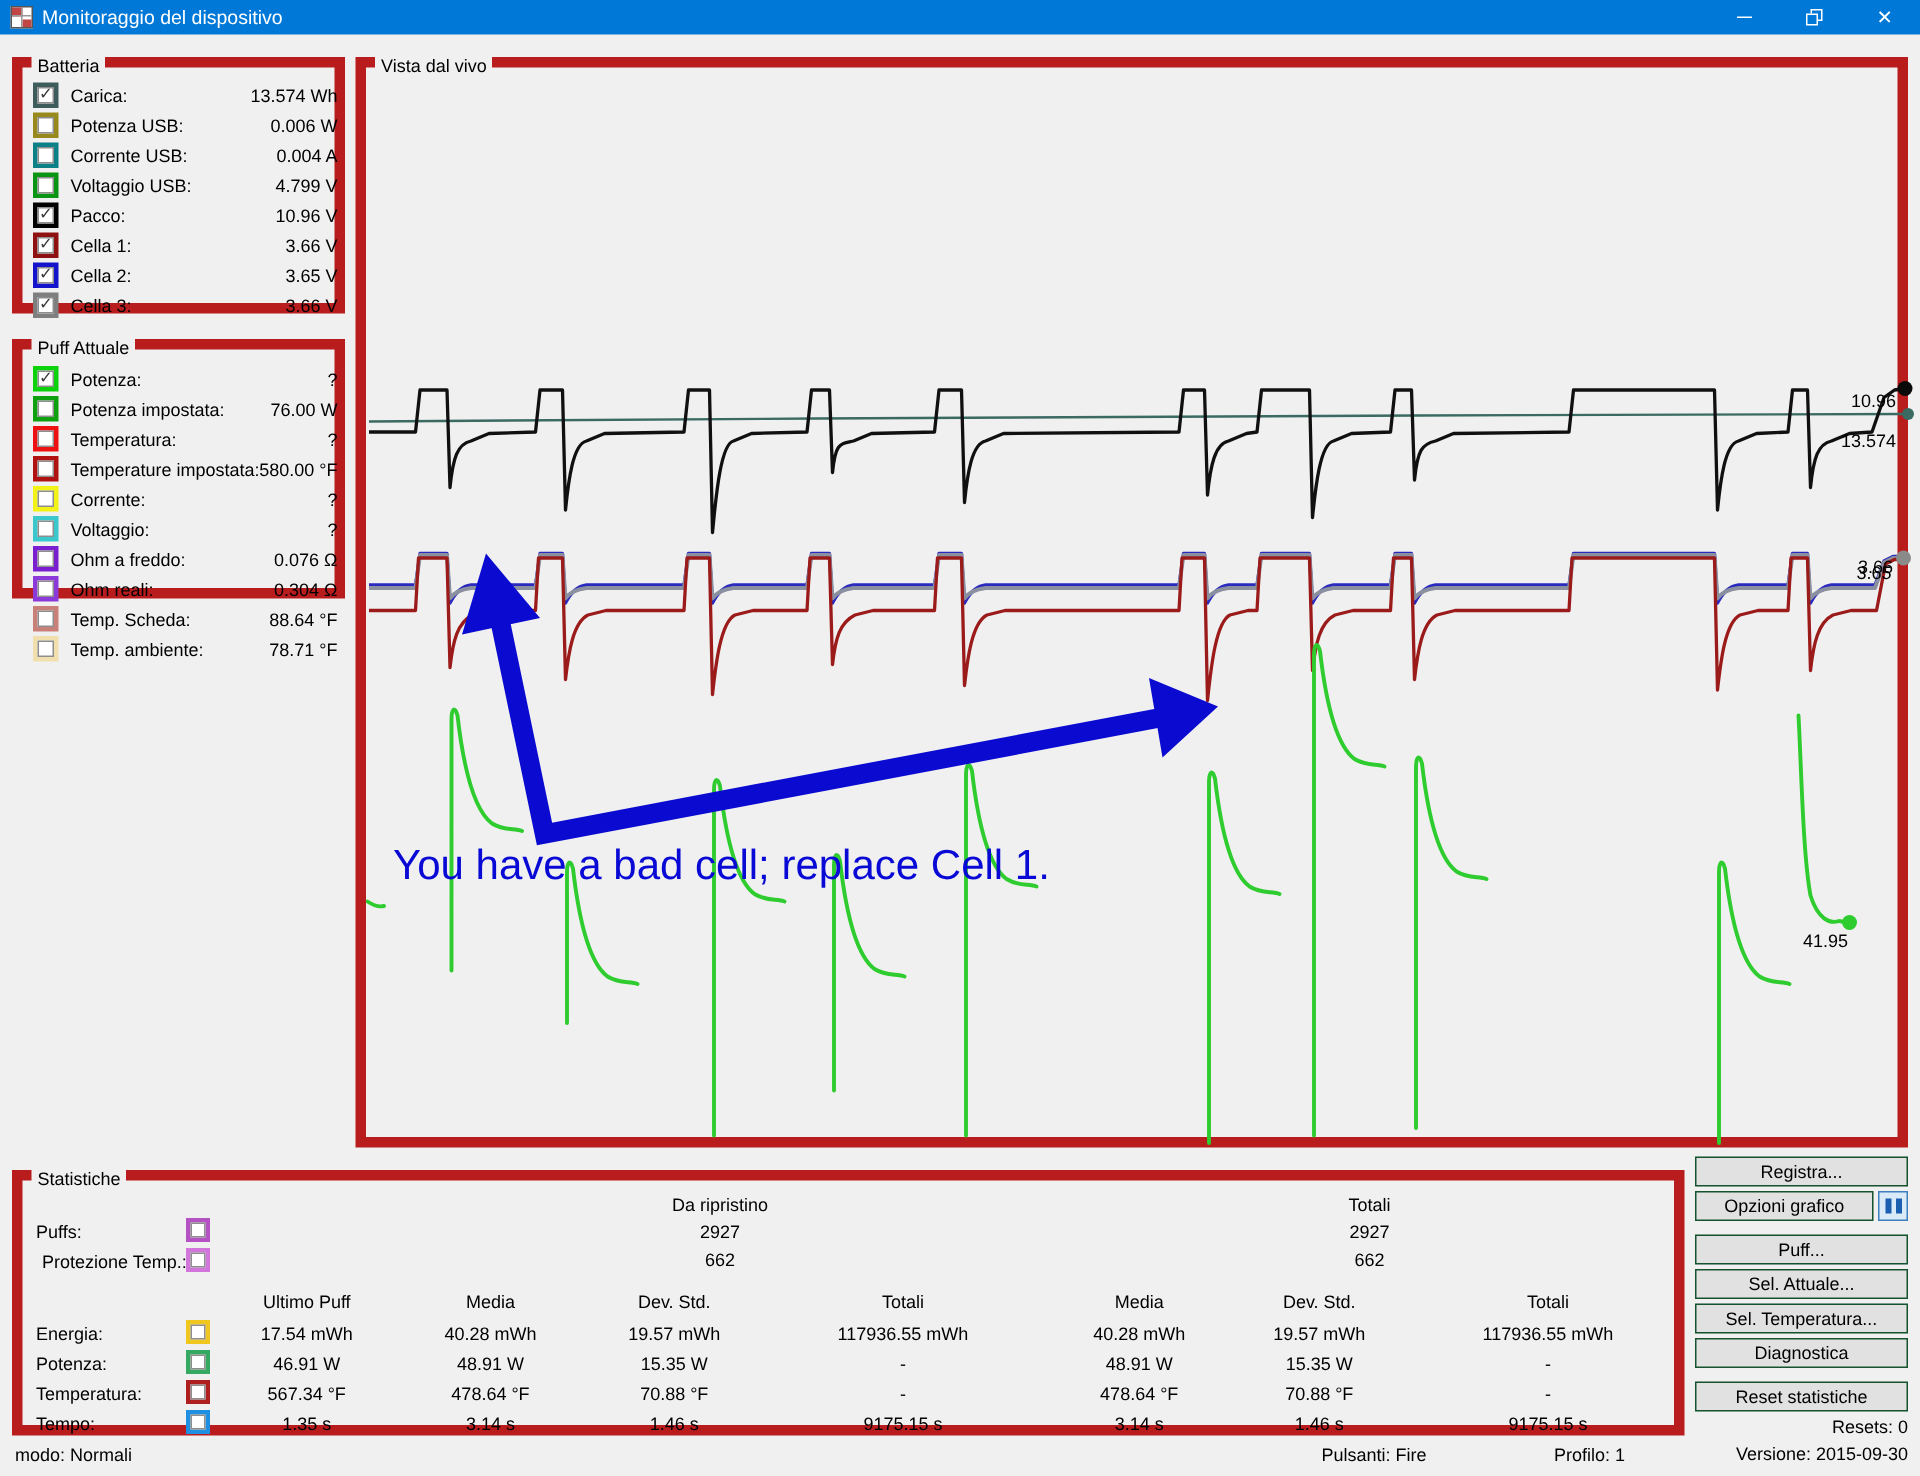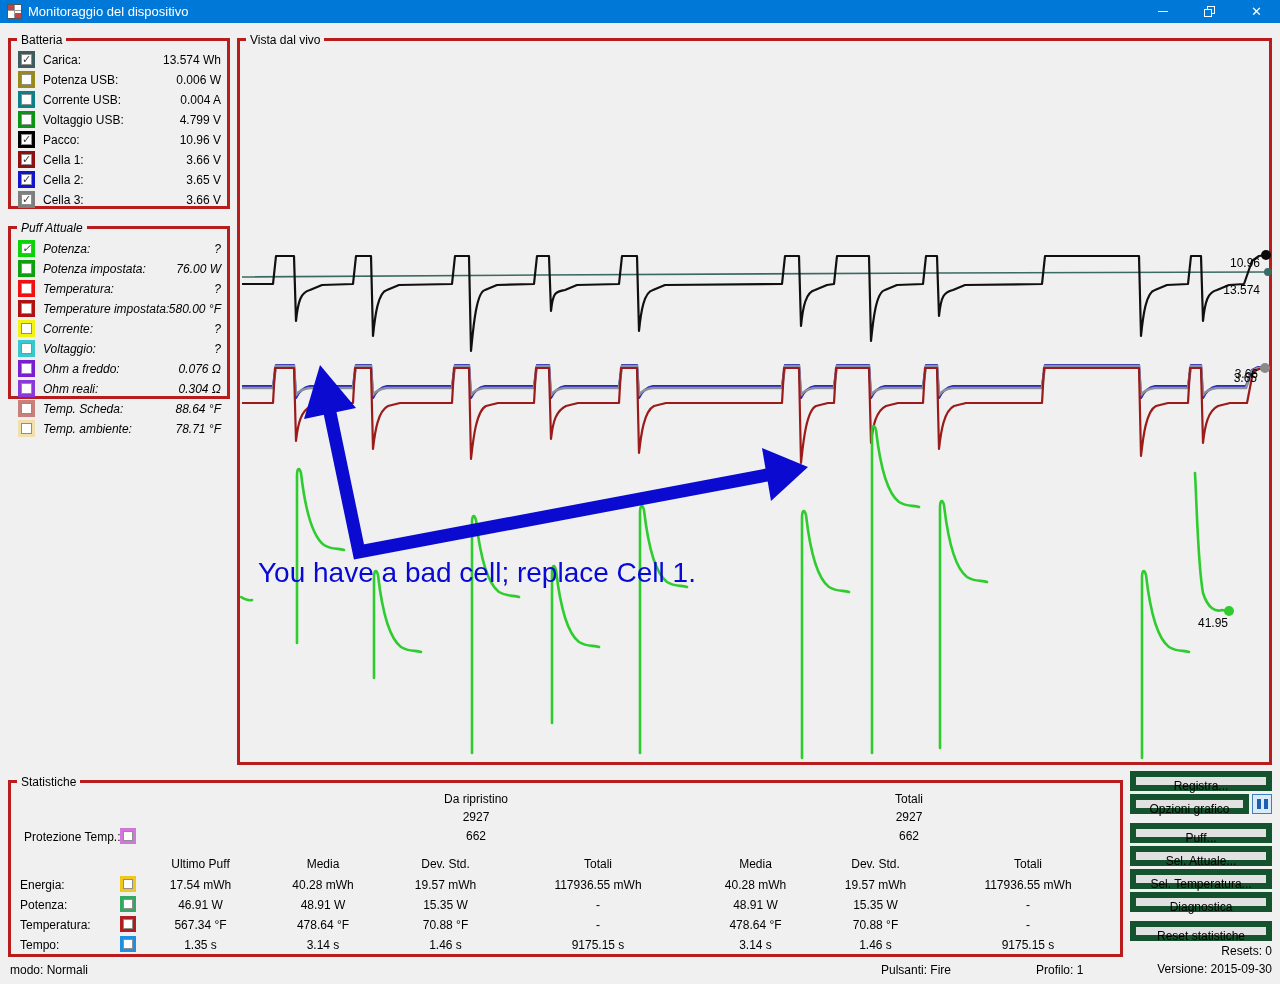--- a/index.html
+++ b/index.html
@@ -13,41 +13,41 @@
   .app-icon .r2{position:absolute;right:0;bottom:0;width:6px;height:5px;background:#C14545;}
   .app-icon .gl{position:absolute;left:6px;top:0;width:1px;height:13px;background:#999;}
   .app-icon .gl2{position:absolute;left:0;top:5px;width:13px;height:1px;background:#999;}
   .win-btn{position:absolute;top:0;width:47px;height:23px;display:flex;align-items:center;justify-content:center;color:#fff;}
   .min-glyph{width:10px;height:1px;background:#fff;}
   .restore-glyph{position:relative;width:12px;height:12px;}
   .restore-glyph .sqA{position:absolute;left:3px;top:0;width:8px;height:8px;border:1px solid #fff;box-sizing:border-box;}
   .restore-glyph .sqB{position:absolute;left:0;top:3px;width:8px;height:8px;border:1px solid #fff;box-sizing:border-box;background:#0078D7;}
   .close-glyph{font-size:13px;color:#fff;}
   
-  .gb{position:absolute;border:3px solid #b91c1c;box-sizing:border-box;}
+  .gb{position:absolute;border:7px solid #b91c1c;box-sizing:border-box;}
   .gb-label{position:absolute;top:-8px;left:6px;background:#F0F0F0;padding:0 4px;white-space:nowrap;}
   
   .prow{position:absolute;left:4px;width:214px;height:20px;line-height:20px;}
   .cframe{position:absolute;left:3px;top:1px;width:17px;height:17px;box-sizing:border-box;}
   .cinner{position:absolute;left:3px;top:3px;width:11px;height:11px;background:#fff;border:1px solid #8E8E8E;box-sizing:border-box;
           font-size:11px;line-height:9px;text-align:center;color:#3C3C3C;overflow:hidden;}
   .plabel{position:absolute;left:28px;top:0;white-space:nowrap;}
   .pvalue{position:absolute;right:8px;top:0;white-space:nowrap;text-align:right;}
   
   .sgroup{position:absolute;width:200px;text-align:center;white-space:nowrap;}
   .slabel{position:absolute;left:9px;top:0;white-space:nowrap;}
   .slabel2{position:absolute;left:13px;top:0;white-space:nowrap;}
   .scbx{position:absolute;left:109px;top:-2px;width:16px;height:16px;box-sizing:border-box;}
   .scbx .cinner{left:3px;top:3px;width:10px;height:10px;}
   .srow{position:absolute;left:0;top:0;width:1113px;height:16px;line-height:14px;}
   .scell{position:absolute;top:0;text-align:center;white-space:nowrap;}
   .c0{left:132px;width:115px}.c1{left:247px;width:130px}.c2{left:377px;width:115px}.c3{left:492px;width:190px}
   .c4{left:682px;width:125px}.c5{left:807px;width:115px}.c6{left:922px;width:190px}
   
-  .btn{position:absolute;left:1130px;width:142px;height:20px;background:#E1E1E1;border:6px solid #14532d;box-sizing:border-box;
+  .btn{position:absolute;left:1130px;width:142px;height:20px;background:#E1E1E1;border:1px solid #14532d;box-sizing:border-box;
        text-align:center;line-height:18px;cursor:default;white-space:nowrap;}
   .pause-btn{position:absolute;left:1252px;top:794px;width:20px;height:20px;background:#D9EBF9;border:1px solid #3F7FBF;box-sizing:border-box;}
   .pause-btn .bar{position:absolute;top:4px;width:4px;height:10px;background:#1A5FB0;}
   .pause-btn .b1{left:4px;} .pause-btn .b2{left:11px;}
   .footer-text{position:absolute;white-space:nowrap;}
   .centered{left:1130px;width:142px;text-align:right;}
   svg{display:block;}
 </style>
 </head>
 <body>
@@ -129,21 +129,21 @@
       </div>
     <div class="prow" style="top:149px">
         <span class="cframe" style="background: rgb(127, 127, 127);">
           <span class="cinner">✓</span>
         </span>
         <span class="plabel">Cella 3:</span>
         <span class="pvalue">3.66 V</span>
       </div>
   </div>
 
-  <div class="gb" style="left:8px;top:226px;width:222px;height:173px;font-style:italic;">
+  <div class="gb" style="left:8px;top:226px;width:222px;height:173px;">
     <span class="gb-label">Puff Attuale</span>
     <div class="prow" style="top:10px">
         <span class="cframe" style="background: rgb(11, 210, 11);">
           <span class="cinner">✓</span>
         </span>
         <span class="plabel">Potenza:</span>
         <span class="pvalue">?</span>
       </div>
     <div class="prow" style="top:30px">
         <span class="cframe" style="background: rgb(14, 160, 14);">
@@ -238,20 +238,26 @@
   <div class="gb" style="left:8px;top:780px;width:1115px;height:177px;">
     <span class="gb-label">Statistiche</span>
 
     <div class="sgroup" style="left:365px;top:9px">Da ripristino</div>
     <div class="sgroup" style="left:798px;top:9px">Totali</div>
     <div class="sgroup" style="left:365px;top:27px">2927</div>
     <div class="sgroup" style="left:798px;top:27px">2927</div>
     <div class="sgroup" style="left:365px;top:46px">662</div>
     <div class="sgroup" style="left:798px;top:46px">662</div>
 
+    <div class="srow" style="top:27px">
+      <span class="slabel">Puffs:</span>
+      <span class="cframe scbx" style="background: rgb(180, 82, 196);">
+          <span class="cinner"></span>
+        </span>
+    </div>
     <div class="srow" style="top:47px">
       <span class="slabel2">Protezione Temp.:</span>
       <span class="cframe scbx" style="background: rgb(210, 118, 220);">
           <span class="cinner"></span>
         </span>
     </div>
 
     <div class="srow" style="top:74px">
       <span class="scell c0">Ultimo Puff</span>
       <span class="scell c1">Media</span>

